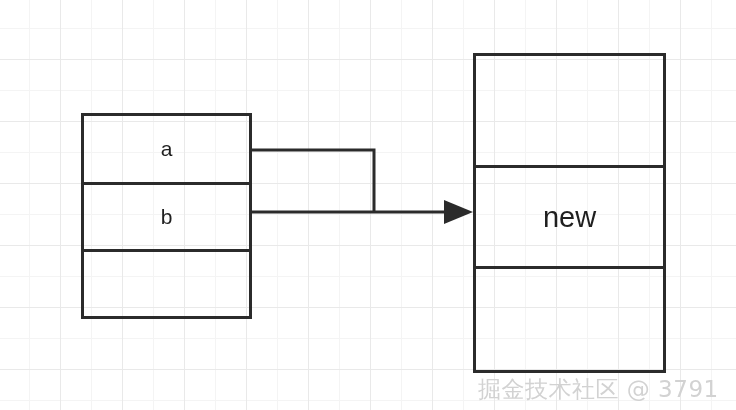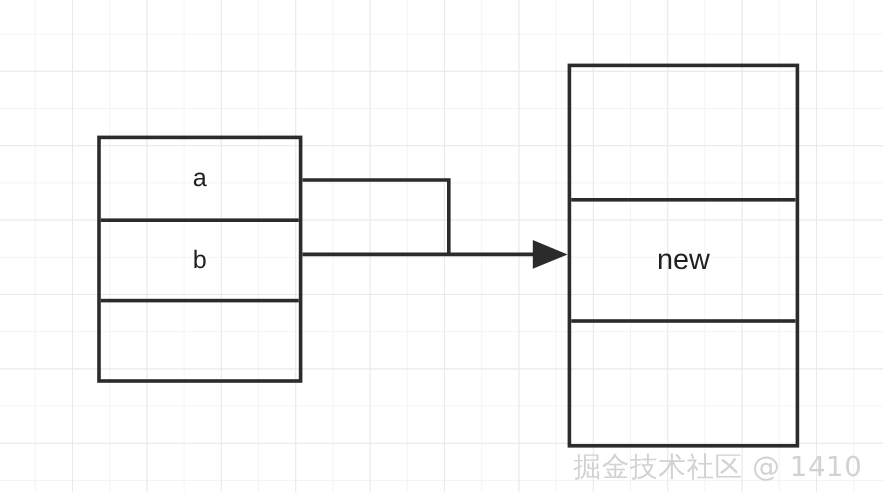--- a/index.html
+++ b/index.html
@@ -56,21 +56,21 @@
 
   
   #left-box { left: 81px; top: 113px; width: 171px; height: 206px; }
   #left-cell-a { top: 0;   height: 66px; font-size: 21px; }
   #left-cell-b { top: 66px;  height: 67px; font-size: 21px; }
   #left-cell-empty { top: 133px; height: 70px; }
 
   
   #right-box { left: 473px; top: 53px; width: 193px; height: 320px; }
   #right-cell-top { top: 0; height: 109px; }
-  #right-cell-mid { top: 109px; height: 101px; font-size: 24px; }
+  #right-cell-mid { top: 109px; height: 101px; font-size: 29px; }
   #right-cell-bottom { top: 210px; height: 107px; }
 
   
   svg#connectors {
     position: absolute;
     left: 0;
     top: 0;
     width: 736px;
     height: 410px;
     overflow: visible;
@@ -118,15 +118,15 @@
     <div class="cell div-top" id="right-cell-mid">
       <span>
         <span>new</span><br>
       </span>
     </div>
     <div class="cell div-top" id="right-cell-bottom">
       <span></span>
     </div>
   </div>
 
-  <div id="watermark">掘金技术社区 @ 1410</div>
+  <div id="watermark">掘金技术社区 @ 3791</div>
 
 </div>
 
 </body></html>

